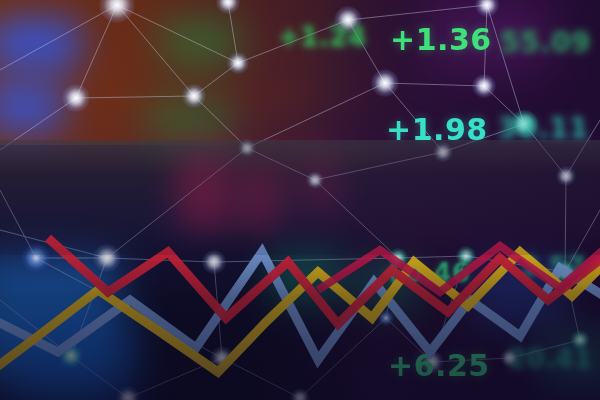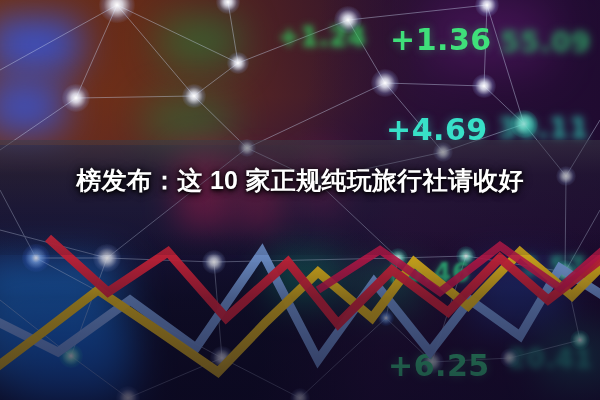--- a/index.html
+++ b/index.html
@@ -203,21 +203,21 @@
       <div class="star" style="left: 420px; top: 350px; width: 24px; height: 24px;"></div>
       <div class="star" style="left: 500px; top: 348px; width: 20px; height: 20px;"></div>
       <div class="star cy" style="left: 570px; top: 330px; width: 20px; height: 20px;"></div>
       <div class="star bl" style="left: 378px; top: 310px; width: 16px; height: 16px;"></div>
     </div>
 
   <div id="numbers">
       <div class="numtext" style="left: 278px; top: 22px; font-size: 26px; color: rgb(53, 194, 90); opacity: 0.92; filter: blur(3.4px); text-shadow: rgba(53, 194, 90, 0.4) 0px 0px 10px;">+1.24</div>
       <div class="numtext" style="left: 390px; top: 22px; font-size: 30px; color: rgb(63, 224, 122); opacity: 1; filter: blur(0.5px); text-shadow: rgba(63, 224, 122, 0.4) 0px 0px 10px;">+1.36</div>
       <div class="numtext" style="left: 500px; top: 26px; font-size: 28px; color: rgb(47, 158, 99); opacity: 0.85; filter: blur(3.6px); text-shadow: rgba(47, 158, 99, 0.4) 0px 0px 10px;">55.09</div>
-      <div class="numtext" style="left: 386px; top: 112px; font-size: 30px; color: rgb(56, 224, 200); opacity: 1; filter: blur(0.6px); text-shadow: rgba(56, 224, 200, 0.4) 0px 0px 10px;">+4.69</div>
+      <div class="numtext" style="left: 386px; top: 112px; font-size: 30px; color: rgb(56, 224, 200); opacity: 1; filter: blur(0.6px); text-shadow: rgba(56, 224, 200, 0.4) 0px 0px 10px;">+1.98</div>
       <div class="numtext" style="left: 498px; top: 112px; font-size: 28px; color: rgb(47, 184, 168); opacity: 0.8; filter: blur(3.8px); text-shadow: rgba(47, 184, 168, 0.4) 0px 0px 10px;">39.11</div>
       <div class="numtext" style="left: 382px; top: 258px; font-size: 26px; color: rgb(52, 212, 138); opacity: 0.9; filter: blur(1.6px); text-shadow: rgba(52, 212, 138, 0.4) 0px 0px 10px;">+0.46</div>
       <div class="numtext" style="left: 520px; top: 252px; font-size: 26px; color: rgb(46, 201, 160); opacity: 0.75; filter: blur(3.2px); text-shadow: rgba(46, 201, 160, 0.4) 0px 0px 10px;">3.57</div>
       <div class="numtext" style="left: 388px; top: 348px; font-size: 30px; color: rgb(63, 224, 138); opacity: 1; filter: blur(0.5px); text-shadow: rgba(63, 224, 138, 0.4) 0px 0px 10px;">+6.25</div>
       <div class="numtext" style="left: 508px; top: 344px; font-size: 26px; color: rgb(47, 194, 164); opacity: 0.78; filter: blur(3.4px); text-shadow: rgba(47, 194, 164, 0.4) 0px 0px 10px;">20.41</div>
     </div>
 
   <svg class="layer" viewBox="0 0 600 400" preserveAspectRatio="none">
     <g fill="none" stroke-linejoin="miter" stroke-linecap="butt">
 
@@ -228,16 +228,15 @@
       <polyline points="48,238 108,292 168,252 226,318 288,262 338,324 392,270 448,312 500,258 548,300 610,252" stroke="#e0263c" stroke-width="9" opacity="0.97"></polyline>
 
       <polyline points="318,290 380,250 440,292 500,246 560,288 610,244" stroke="#d41a4e" stroke-width="8" opacity="0.9"></polyline>
     </g>
   </svg>
 
   <div class="lyr-midband"></div>
   <div class="lyr-botshade"></div>
 
   <div class="headline">
-    <div>榜发布：这 10 家正规纯玩旅行社请收好</div>
   </div>
 
 </div>
 
 </body></html>

